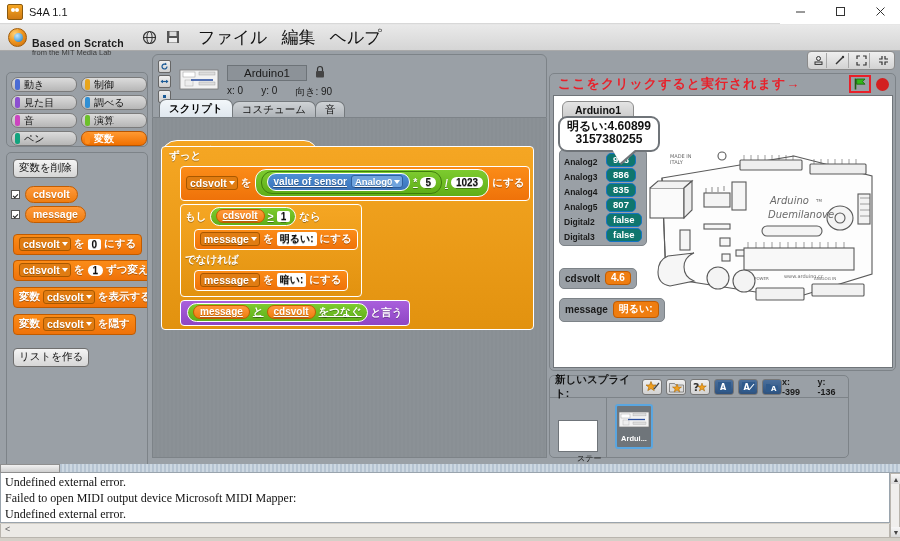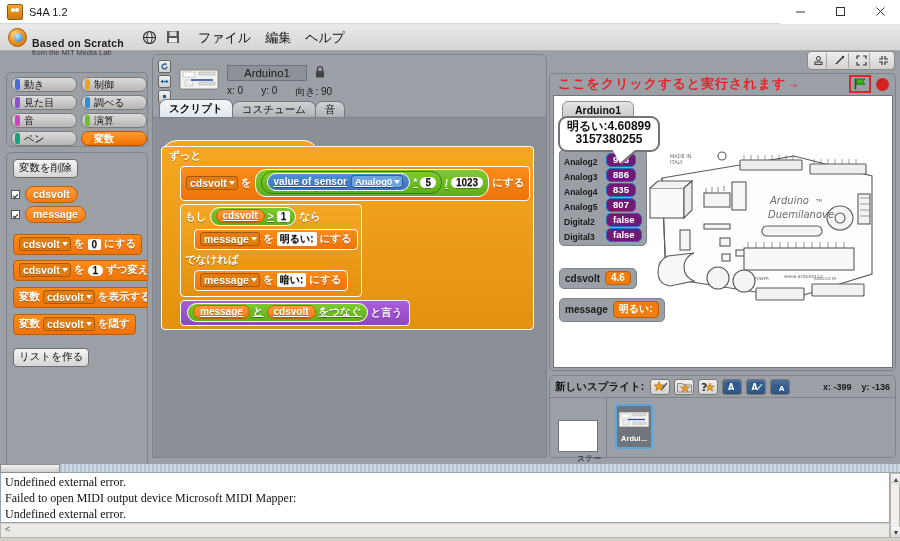--- a/index.html
+++ b/index.html
@@ -56,21 +56,21 @@
   .logo-ball:after{
     content:""; position:absolute; left:5px; top:4px; width:9px; height:9px;
     border-radius:50%;
     background:radial-gradient(circle at 35% 30%, #bfe4ff 0%, #5aa8dd 60%, #2c6e9e 100%);
   }
   .logo-text { margin-left:5px; line-height:1.05;margin-top:20px; }
   .logo-t1 { font-size:10.5px; font-weight:bold; color:#1d1d1d; letter-spacing:.2px; }
   .logo-t2 { font-size:7.5px; color:#3a3a3a; }
   .mb-icons { display:flex; align-items:center; gap:9px; margin-left:18px; }
   .mb-ic { width:15px; height:15px; color:#333; }
-  .menus { display:flex; gap:14px; margin-left:17px; font-size:13px; color:#111; }
+  .menus { display:flex; gap:14px; margin-left:17px; font-size:17px; color:#111; }
   .menus span { cursor:default; }
 
   
   .palette-col {
     position:absolute; left:4px; top:47px; width:146px; height:404px;
   }
   .cat-box {
     position:absolute; left:2px; top:0; width:142px; height:75px;
     background:#9aa0a6; border:1px solid #7d8388; border-radius:5px;
   }
@@ -285,37 +285,37 @@
     filter:drop-shadow(1px 2px 0 #6f7479);
   }
   .watchgroup {
     position:absolute; left:5px; top:53px; background:#9aa0a6;
     border:1px solid #7d8388; border-radius:5px; padding:3px 4px;
     display:flex; flex-direction:column; gap:1px;
   }
   .wrow { display:flex; align-items:flex-end; gap:4px; }
   .wname { font-size:8.5px; font-weight:bold; color:#1a1a1a; min-width:38px; }
   .wval {
-    background:#701a75; border-radius:5px; color:#fff; font-size:9.5px;
+    background:#0f766e; border-radius:5px; color:#fff; font-size:9.5px;
     font-weight:bold; padding:0 6px 1px; min-width:30px; text-align:center;
     border:1px solid #1574c4;
   }
   .watch-solo {
     position:absolute; background:#9aa0a6; border:1px solid #7d8388;
     border-radius:5px; padding:2px 5px 3px; display:flex; align-items:center; gap:5px;
   }
   .watch-solo .wn { font-size:10px; font-weight:bold; color:#1a1a1a; }
   .watch-solo .wv {
     background:#ef7d10; border:1px solid #c25c00; border-radius:4px;
     color:#fff; font-size:10px; font-weight:bold; padding:0 5px 1px;
   }
 
   
   .spritepane {
-    position:absolute; left:0; top:321px; width:347px; height:83px;
+    position:absolute; left:0; top:321px; width:300px; height:83px;
     background:#9aa0a6; border:1px solid #7d8388; border-radius:5px;
   }
   .newsprite-row {
     display:flex; align-items:center; height:22px; padding:0 5px;
     border-bottom:1px solid #7d8388;
   }
   .ns-label { font-size:10.5px; color:#111; font-weight:bold; }
   .ns-btns { display:flex; gap:4px; margin-left:6px; }
   .ns-btn {
     width:20px; height:16px; background:linear-gradient(#f0f0f0,#d2d2d2);
@@ -377,21 +377,21 @@
     font-size:7px; color:#444; background:linear-gradient(#f7f7f7,#dadada);
   }
 </style>
 </head>
 <body>
 
 <div id="app">
 
   <div class="titlebar">
     <div class="tb-icon"></div>
-    <div class="tb-title">S4A 1.2</div>
+    <div class="tb-title">S4A 1.1</div>
     <div class="tb-controls">
       <div class="tb-btn">
         <svg width="11" height="11" viewBox="0 0 11 11">
             <line x1="1" y1="6" x2="10" y2="6" stroke="#333" stroke-width="1"></line>
           </svg>
       </div>
       <div class="tb-btn">
         <svg width="11" height="11" viewBox="0 0 11 11">
             <rect x="1.5" y="1.5" width="8" height="8" fill="none" stroke="#333" stroke-width="1"></rect>
           </svg>

